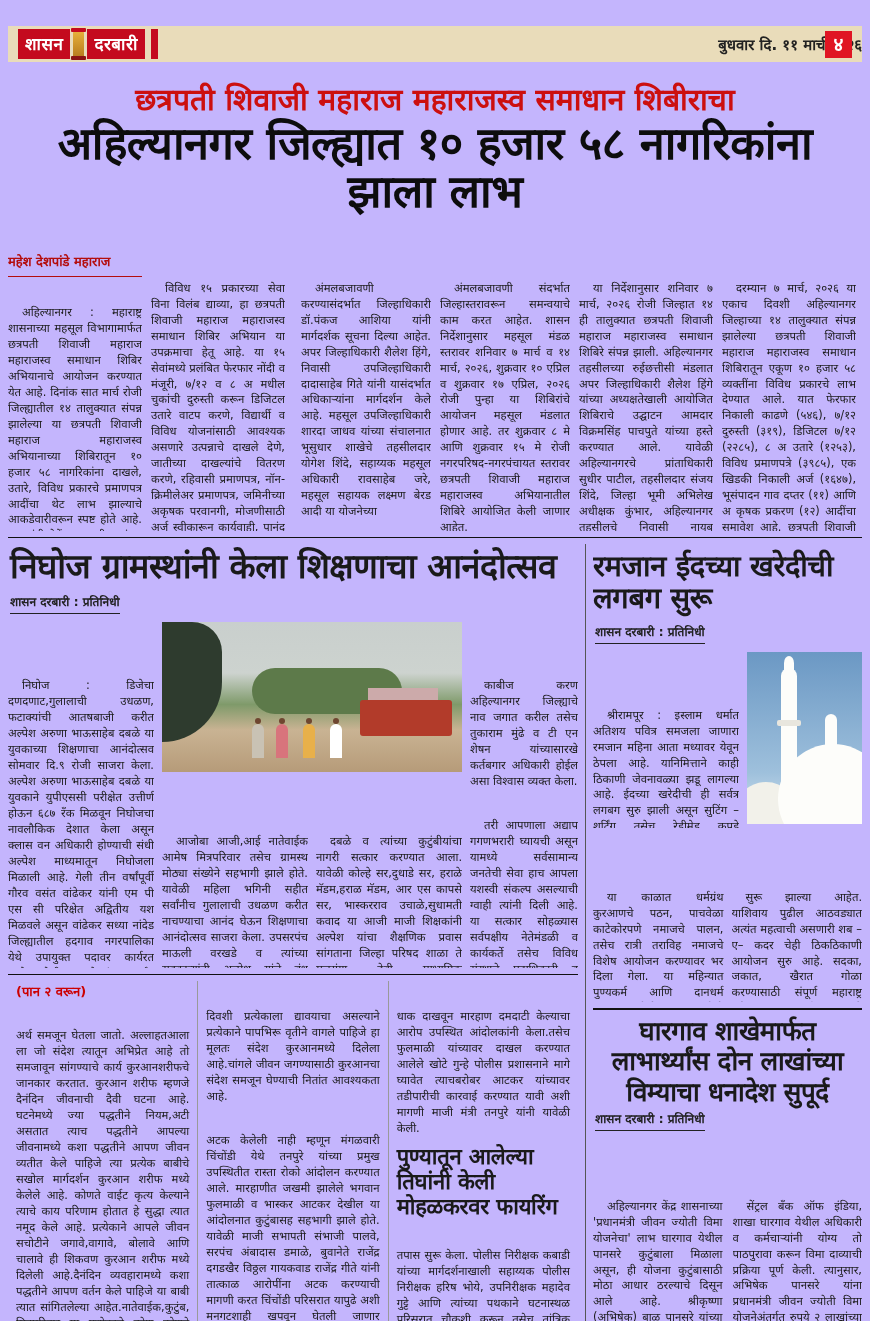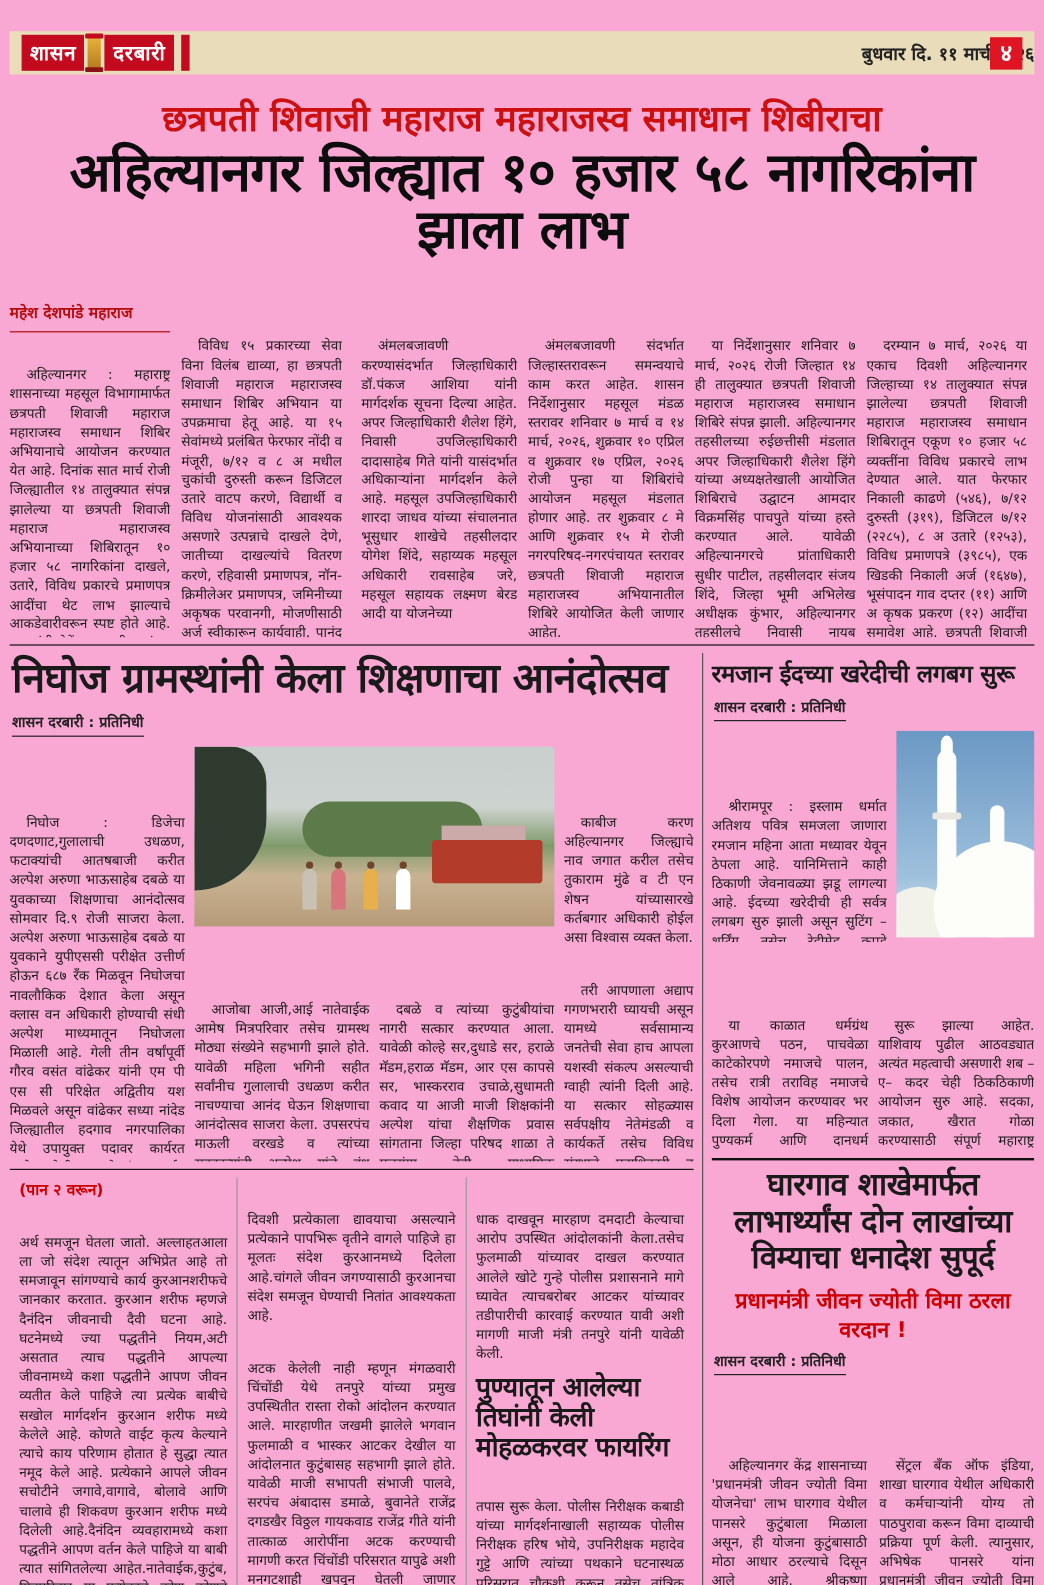--- a/index.html
+++ b/index.html
@@ -1,18 +1,18 @@
 <!DOCTYPE html>
 <html><head>
 <meta charset="utf-8">
 <style>
   * { margin:0; padding:0; box-sizing:border-box; }
   html,body { background:#ffffff; }
   body { font-family:"DejaVu Sans", sans-serif; color:#1a1a1a; }
-  .page { width:870px; height:1321px; background:#f9a8d4; padding:26px 8px 10px 8px; overflow:hidden; position:relative; }
+  .page { width:870px; height:1321px; background:#c4b5fd; padding:26px 8px 10px 8px; overflow:hidden; position:relative; }
 
   
   .masthead { height:36px; background:#e9dcba; display:flex; align-items:center; padding:0 10px; position:relative; }
   .logo { display:flex; align-items:center; gap:2px; }
   .logo-block { background:#c40a1e; color:#fff; font-weight:bold; font-size:17px; padding:3px 7px 4px 7px; letter-spacing:.5px; }
   .pillar { width:11px; height:27px; position:relative; background:linear-gradient(#e8b23a,#b5791d); border-radius:2px; margin:0 1px; }
   .pillar:before { content:""; position:absolute; top:-3px; left:-2px; width:15px; height:4px; background:#c40a1e; border-radius:1px; }
   .pillar:after { content:""; position:absolute; bottom:-2px; left:-2px; width:15px; height:4px; background:#8a1313; border-radius:1px; }
   .logo-stripe { width:7px; height:30px; background:#c40a1e; margin-left:4px; }
   .m-date { position:absolute; left:0; right:0; text-align:right; font-weight:bold; font-size:15px; color:#222; }
@@ -83,21 +83,21 @@
   .edu-below .col { flex:1; overflow:hidden; }
   .edu-right { flex:1; overflow:hidden; }
 
   .bottom-band { display:flex; height:402px; overflow:hidden; margin-top:2px; }
   .bcol { flex:1; padding:0 8px; overflow:hidden; }
   .bcol + .bcol { border-left:1px solid #999; }
   .deen-head { font-size:21px; font-weight:bold; line-height:1.1; }
   .red-cont { color:#c00; font-weight:bold; font-size:13px; margin:1px 0 4px 0; }
   .sub-head { font-size:22px; font-weight:bold; line-height:1.15; margin:7px 0 5px 0; letter-spacing:-.3px; }
 
-  .rz-head { font-size:20px; font-weight:bold; line-height:1.12; margin:6px 0 6px 0; letter-spacing:-.3px; }
+  .rz-head { font-size:29px; font-weight:bold; line-height:1.12; margin:6px 0 6px 0; letter-spacing:-.3px; }
   .rz-body { display:flex; gap:8px; height:176px; overflow:hidden; }
   .rz-c1 { width:146px; flex:0 0 146px; overflow:hidden; }
   .rz-photo-wrap { flex:1; }
   .rz-cols { display:flex; gap:8px; height:168px; overflow:hidden; margin-top:6px; }
   .rz-cols .col { flex:1; overflow:hidden; }
 
   .ins-head { font-size:26px; font-weight:bold; text-align:center; line-height:1.18; margin-top:6px; letter-spacing:-.4px; }
   .ins-sub { font-size:18px; font-weight:bold; color:#c00; text-align:center; margin:6px 0 4px 0; }
   .ins-cols { display:flex; gap:10px; height:282px; overflow:hidden; margin-top:4px; }
   .ins-cols .col { flex:1; overflow:hidden; }
@@ -254,21 +254,20 @@
           <div class="col">
             <p>सुरू झाल्या आहेत. याशिवाय पुढील आठवड्यात अत्यंत महत्वाची असणारी शब – ए– कदर चेही ठिकठिकाणी आयोजन सुरु आहे. सदका, जकात, खैरात गोळा करण्यासाठी संपूर्ण महाराष्ट्र तसेच परप्रांतांतुनही मदरसांचे सहकारी दाखल झाले आहेत. उन्हापासून बचाव व्हावा यासाठी शहर आणि तालुक्यातील अनेक मशिदींत दानशुरांच्या मदतीने महाकाय कुलर्स बसविण्यात आलेले आहेत. यामुळे नमाज तसेच तरावीह वेळेस रोजदारांना खूप मोठा दिलासा मिळतो. सय्यदबाबा दरगाह, मौलाना आझाद चौक, गुरुनानक चौक येथे रमजान निमित पोलिसांचा चोख बंदोबस्त असतो. यामुळे वाहतुकीला शिस्त लागते.</p>
           </div>
         </div>
       </section>
 
       <div class="hairline thick"></div>
 
       <section>
         <h2 class="ins-head">घारगाव शाखेमार्फत लाभार्थ्यांस दोन लाखांच्या विम्याचा धनादेश सुपूर्द</h2>
-        <h3 class="ins-sub">प्रधानमंत्री जीवन ज्योती विमा ठरला वरदान !</h3>
         <div class="byline-plain">शासन दरबारी : प्रतिनिधी</div>
         <div class="ins-cols">
           <div class="col">
             <p>अहिल्यानगर केंद्र शासनाच्या 'प्रधानमंत्री जीवन ज्योती विमा योजनेचा' लाभ घारगाव येथील पानसरे कुटुंबाला मिळाला असून, ही योजना कुटुंबासाठी मोठा आधार ठरल्याचे दिसून आले आहे. श्रीकृष्णा (अभिषेक) बाळू पानसरे यांच्या मातोश्री कै. कमल बाळू पानसरे यांनी सेंट्रल बँक ऑफ इंडियाच्या घारगाव शाखेतून वार्षिक केवळ ४३६ रुपये हप्ता असलेला प्रधानमंत्री जीवन ज्योती विमा काढला होता. त्यांच्या निधनानंतर विमा दाव्यासाठी आवश्यक असलेल्या संबंधित कागदपत्रांची पूर्तता करण्यात आली.</p>
           </div>
           <div class="col">
             <p>सेंट्रल बँक ऑफ इंडिया, शाखा घारगाव येथील अधिकारी व कर्मचाऱ्यांनी योग्य तो पाठपुरावा करून विमा दाव्याची प्रक्रिया पूर्ण केली. त्यानुसार, अभिषेक पानसरे यांना प्रधानमंत्री जीवन ज्योती विमा योजनेअंतर्गत रुपये २ लाखांच्या विम्याचा धनादेश सुपूर्द करण्यात आला. अतिशय कमी प्रीमियममध्ये मोठे आर्थिक संरक्षण देणारी ही योजना गरजू कुटुंबांसाठी मोठा आधार ठरत असल्याचे यानिमित्ताने पुन्हा अधोरेखित झाले. यावेळी पानसरे कुटुंबीयांनी सेंट्रल बँक ऑफ इंडिया, घारगाव शाखेतील अधिकारी व कर्मचाऱ्यांनी केलेल्या सहकार्याबद्दल त्यांचे आभार मानले.</p>
           </div>
         </div>
       </section>

